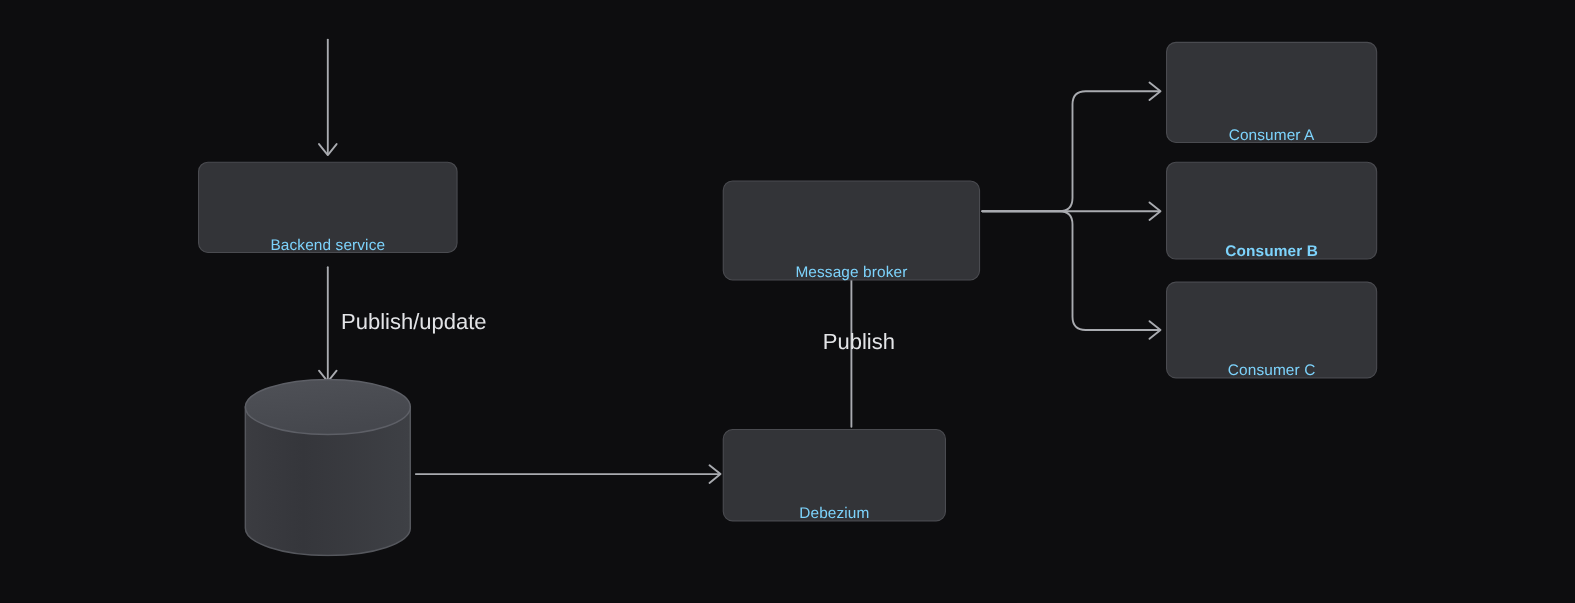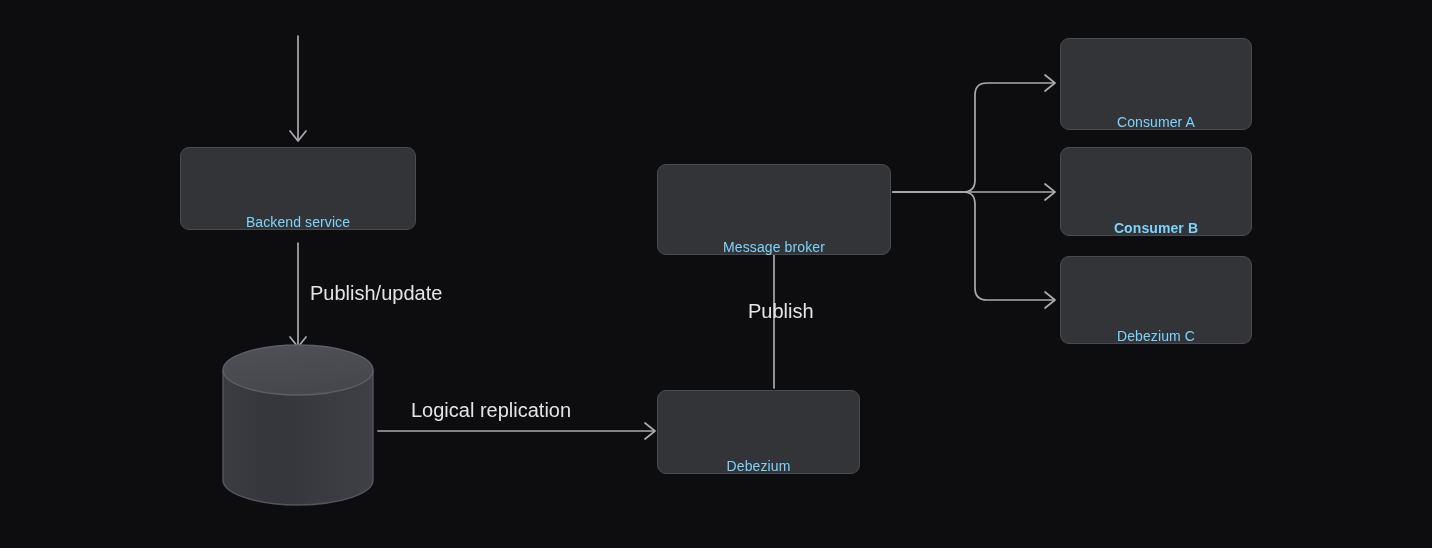--- a/index.html
+++ b/index.html
@@ -135,22 +135,21 @@
 
   <div class="node-box" style="left:1060px; top:38px; width:192px; height:92px;">
     <span>Consumer A</span>
   </div>
 
   <div class="node-box" style="left:1060px; top:147px; width:192px; height:89px;font-weight:bold;">
     <span>Consumer B</span>
   </div>
 
   <div class="node-box" style="left:1060px; top:256px; width:192px; height:88px;">
-    <span>Debezium C</span>
+    <span>Consumer C</span>
   </div>
 
   <div class="edge-label" style="left:310px; top:283px;">Publish/update</div>
 
-  <div class="edge-label" style="left:411px; top:400px;">Logical replication</div>
 
   <div class="edge-label" style="left:748px; top:301px;">Publish</div>
 
 </div>
 
 </body></html>

